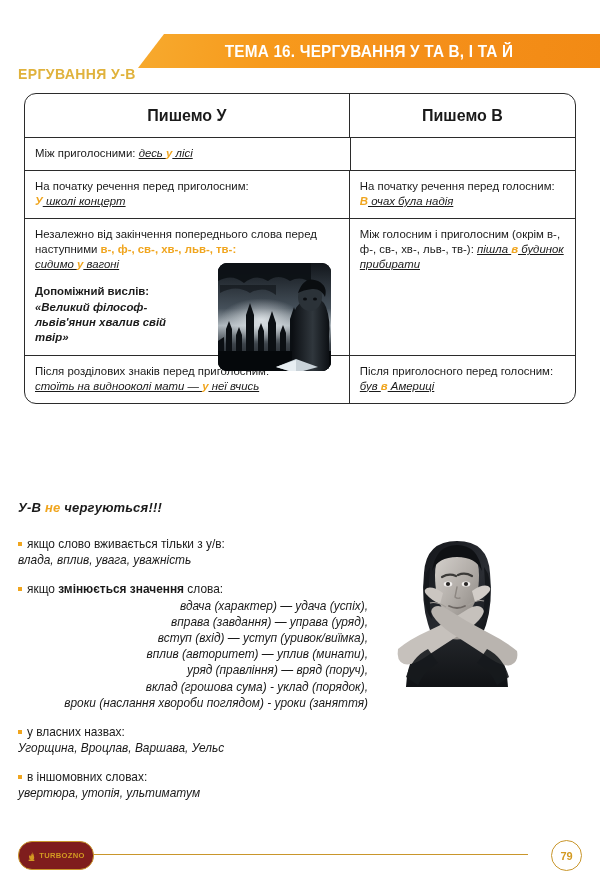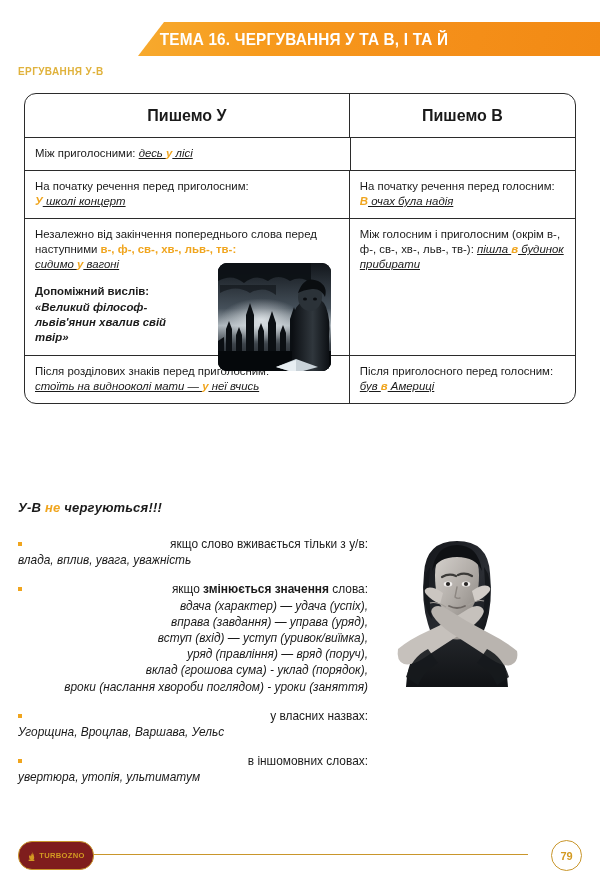--- a/index.html
+++ b/index.html
@@ -20,48 +20,48 @@
   .banner-wrap {
     position: absolute;
     top: 18px;
     left: 0;
     right: 0;
     height: 34px;
   }
   .banner {
     position: absolute;
     right: 0;
-    top: 4px;
+    top: 16px;
     height: 34px;
     width: 462px;
     background: linear-gradient(100deg, #f7aa2e 0%, #f79a1c 28%, #f5901a 60%, #f28a14 100%);
     -webkit-clip-path: polygon(26px 0, 100% 0, 100% 100%, 0 100%);
     clip-path: polygon(26px 0, 100% 0, 100% 100%, 0 100%);
     display: flex;
     align-items: center;
-    justify-content: flex-start;
+    justify-content: center;
     box-sizing: border-box;
     padding-right: 22px;
   }
   .banner-title {
     color: #ffffff;
     font-size: 16.5px;
     font-weight: bold;
     letter-spacing: 0.2px;
     white-space: nowrap;
     transform: scaleX(0.93);
     transform-origin: right center;
   }
 
   
   .subheading {
     position: absolute;
     top: 66px;
     left: 18px;
-    font-size: 10px;
+    font-size: 14px;
     font-weight: bold;
     color: #e0b23c;
     letter-spacing: 0.4px;
     white-space: nowrap;
   }
 
   
   .table {
     position: absolute;
     top: 93px;
@@ -151,21 +151,20 @@
     left: 18px;
     width: 350px;
     font-size: 11.9px;
     line-height: 1.36;
   }
   .bgroup { margin-bottom: 13px; }
   .bgroup:last-child { margin-bottom: 0; }
   .bline {
     display: flex;
     align-items: flex-start;
-    justify-content: space-between;
   }
   .dot {
     width: 4px;
     height: 4px;
     background: #f0a51e;
     margin: 6px 5px 0 0;
     flex: 0 0 auto;
   }
   .blabel { font-weight: normal; }
   .bitalic {
@@ -371,20 +370,21 @@
 
   <div class="bgroup">
     <div class="bline">
       <span class="dot"></span>
       <span class="blabel"><span>якщо </span><span class="bold">змінюється значення</span><span> слова:</span></span>
     </div>
     <div class="plist">
       <div>вдача (характер) — удача (успіх),</div>
       <div>вправа (завдання) — управа (уряд),</div>
       <div>вступ (вхід) — уступ (уривок/виїмка),</div>
+      <div>вплив (авторитет) — уплив (минати),</div>
       <div>уряд (правління) — вряд (поруч),</div>
       <div>вклад (грошова сума) - уклад (порядок),</div>
       <div>вроки (наслання хвороби поглядом) - уроки (заняття)</div>
     </div>
   </div>
 
   <div class="bgroup">
     <div class="bline">
       <span class="dot"></span>
       <span class="blabel">у власних назвах:</span>

